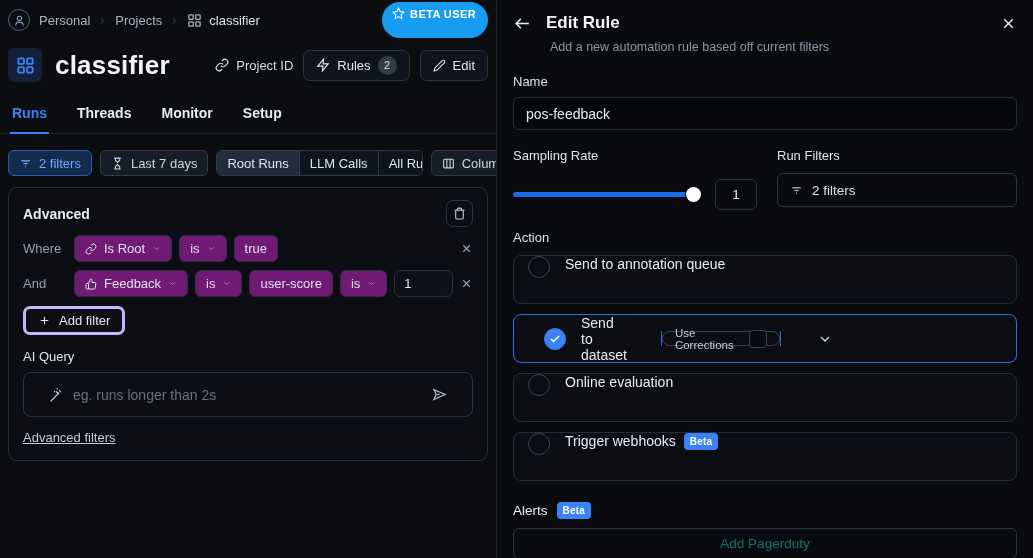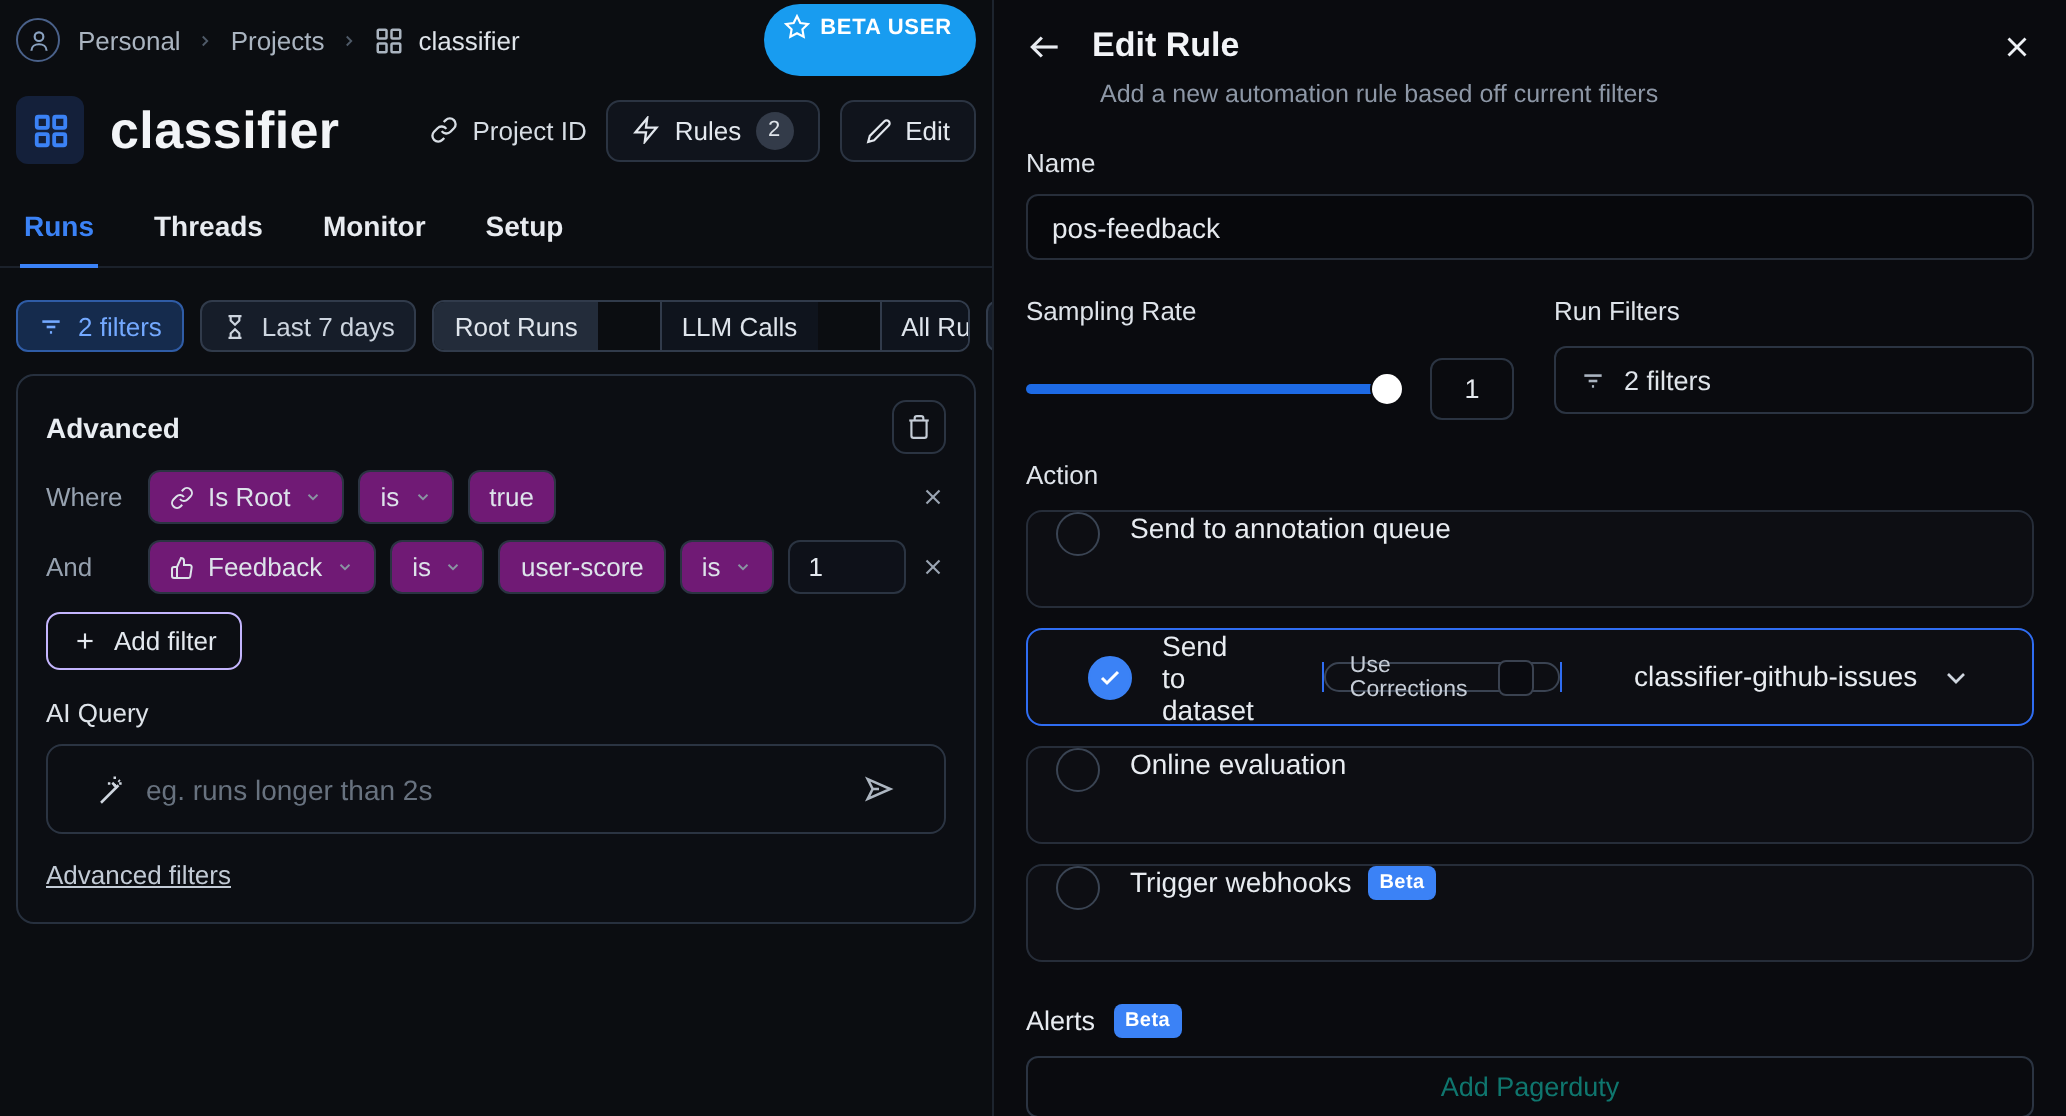--- a/index.html
+++ b/index.html
@@ -54,21 +54,21 @@
 
   .toolbar { display:flex; align-items:center; gap:8px; margin-top:16px; }
   .tbtn {
     display:flex; align-items:center; gap:7px; height:26px; padding:0 10px;
     background:#161d29; border:1px solid #313b4b; border-radius:6px;
     color:#cdd5df; font-size:13px; cursor:pointer; white-space:nowrap;
   }
   .tbtn.blue { background:#152b4d; border-color:#2f5ca6; color:#74a9ff; }
   .seg-group { display:flex; height:26px; border:1px solid #313b4b; border-radius:6px; overflow:hidden; flex:none; }
   .seg { display:flex; align-items:center; padding:0 10px; font-size:13px; color:#dfe5ec; background:#0f141d; cursor:pointer; white-space:nowrap; }
-  .seg + .seg { border-left:1px solid #313b4b;margin-left:31px; }
+  .seg + .seg { border-left:1px solid #313b4b; }
   .seg.active { background:#232c3a; }
   .seg.clipped { max-width:44px; overflow:hidden; }
 
   .filters-card {
     margin-top:11px; border:1px solid #27303e; border-radius:9px; padding:12px 14px 14px;
     background:#0c0e13;
   }
   .filters-head { display:flex; align-items:center; justify-content:space-between; }
   .filters-title { font-size:14px; font-weight:bold; color:#e9edf2; }
   .icon-btn {
@@ -83,21 +83,21 @@
     color:#dde3ea; font-size:13px; cursor:pointer; white-space:nowrap;
   }
   .pill .chev { color:#8a94a3; }
   .vinput {
     height:27px; width:70px; padding:0 9px; display:flex; align-items:center;
     background:#0e1119; border:1px solid #2b3442; border-radius:6px; color:#e3e8ee; font-size:13px;
   }
   .row-x { margin-left:auto; color:#9aa4b2; cursor:pointer; display:flex; }
   .add-filter {
     margin-top:9px; display:inline-flex; align-items:center; gap:8px; height:29px; padding:0 12px;
-    border:1px solid #c4b5fd; border-radius:7px; background:transparent; color:#e3e8ee; font-size:13px; cursor:pointer;
+    border:3px solid #c4b5fd; border-radius:7px; background:transparent; color:#e3e8ee; font-size:13px; cursor:pointer;
   }
   .ai-label { margin-top:14px; font-size:13px; color:#dfe4ea; }
   .ai-input {
     margin-top:8px; height:45px; border:1px solid #2b3442; border-radius:8px;
     display:flex; align-items:center; padding:0 24px; gap:10px; background:transparent;
   }
   .ai-input input {
     flex:1; background:transparent; border:none; outline:none; color:#e3e8ee; font-size:14px;
     font-family:"Liberation Sans", sans-serif;
   }
@@ -488,21 +488,20 @@
       </span>
       <span class="opt-label">Send to dataset</span>
     </span>
     <span class="opt-seg2">
       <span class="use-corr">
         <span class="use-corr-label">Use Corrections</span>
         <span class="checkbox"></span>
       </span>
     </span>
     <span class="opt-seg3">
-      <span class="dataset-val">classifier-github-issues</span>
       <span class="dd-chev">
         <svg width="16" height="16" viewBox="0 0 24 24" fill="none" stroke="currentColor" stroke-width="2">
             <polyline points="6 9 12 15 18 9"></polyline>
           </svg>
       </span>
     </span>
   </div>
 
   <div class="opt-card">
     <span class="radio"></span>

